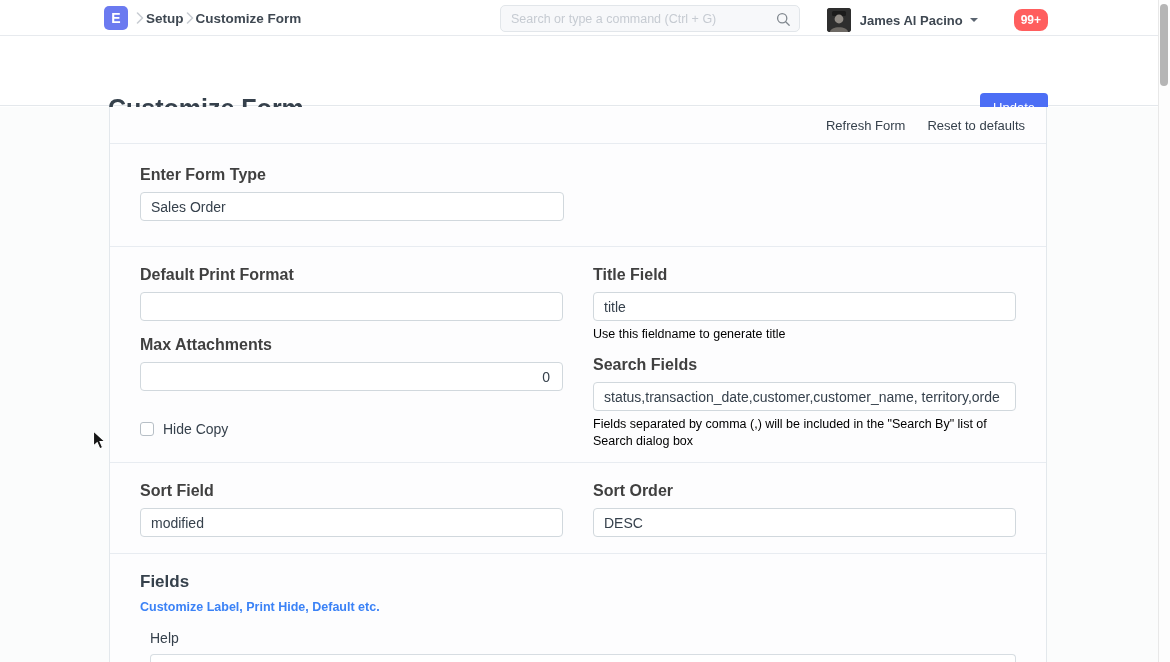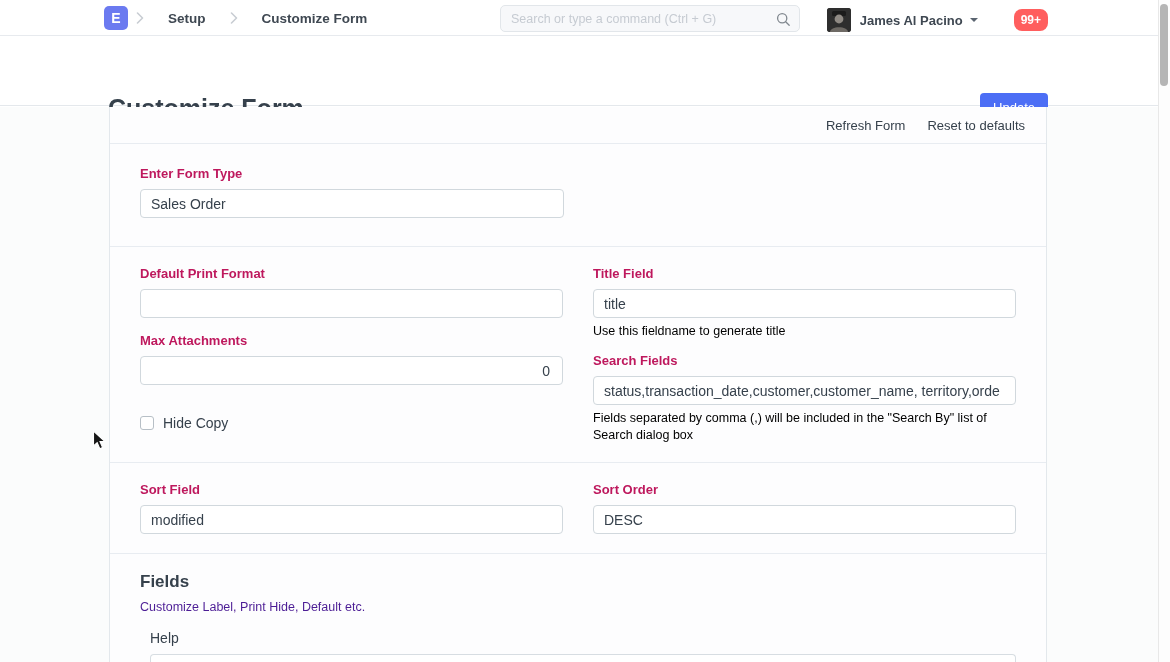--- a/index.html
+++ b/index.html
@@ -9,21 +9,21 @@
     font-family:"Liberation Sans", sans-serif; color:#36414c; background:#fff;
   }
 
   
   .navbar { position:relative; height:36px; background:#fff; border-bottom:1px solid #e7eaee; }
   .nav-logo {
     position:absolute; left:104px; top:6px; width:24px; height:24px; border-radius:5px;
     background:#6b7af0; color:#fff; font-weight:bold; font-size:14px;
     display:flex; align-items:center; justify-content:center;
   }
-  .breadcrumb { position:absolute; left:136px; top:0; height:36px; display:flex; align-items:center; gap:24px; }
+  .breadcrumb { position:absolute; left:136px; top:0; height:36px; display:flex; align-items:center; gap:2px; }
   .crumb { font-size:13.5px; font-weight:700; color:#3f4852; cursor:pointer; }
   .chev { display:flex; align-items:center; }
   .nav-search {
     position:absolute; left:500px; top:5px; width:300px; height:27px;
     border:1px solid #e2e6ea; background:#f7f8fa; border-radius:5px;
   }
   .nav-search input {
     width:100%; height:100%; border:none; outline:none; background:transparent;
     padding:0 30px 0 10px; font-size:12.5px; color:#36414c; font-family:"Liberation Sans", sans-serif;
   }
@@ -58,39 +58,39 @@
   }
   .sec { border-bottom:1px solid #e8ecf1; }
   .toolbar-row { height:37px; display:flex; align-items:center; justify-content:flex-end; gap:22px; padding-right:21px; }
   .toolbar-link { font-size:13px; color:#36414c; cursor:pointer;text-align:right; }
   .s1 { height:103px; padding:22px 30px 0 30px; }
   .s2 { height:216px; padding:19px 30px 0 30px; display:flex; gap:30px; }
   .s3 { height:91px;  padding:19px 30px 0 30px; display:flex; gap:30px; }
   .s4 { height:109px; padding:18px 30px 0 30px; }
   .col { flex:1; min-width:0; }
 
-  .f-label { display:block; font-size:13px; font-weight:700; color:#be185d; margin-bottom:8px; }
+  .f-label { display:block; font-size:16px; font-weight:700; color:#404040; margin-bottom:8px; }
   .f-input {
     display:block; width:100%; height:29px; border:1px solid #d1d8dd; border-radius:4px;
     background:#fff; padding:0 10px; font-size:14px; color:#36414c; outline:none;
     font-family:"Liberation Sans", sans-serif;
   }
   .f-input.num { text-align:right; padding-right:12px; }
   .f-help { font-size:12.5px; color:#000000; margin-top:5px; line-height:17px; }
   .gap15 { margin-top:15px; } .gap13 { margin-top:13px; }
 
   .check-row { display:flex; align-items:center; margin-top:30px; cursor:pointer; }
   .checkbox {
     appearance:none; -webkit-appearance:none; width:14px; height:14px; border:1px solid #b7bfc6;
     border-radius:3px; background:#fff; margin:0 9px 0 0; cursor:pointer;
   }
   .check-label { font-size:14px; color:#36414c; }
 
   .fields-title { font-size:17px; font-weight:700; color:#36414c; }
-  .fields-sub { font-size:12.5px; color:#4c1d95; margin-top:8px; }
+  .fields-sub { font-size:12.5px; color:#3b82f6; margin-top:8px;font-weight:bold; }
   .help-label { font-size:14px; color:#36414c; margin:16px 0 0 10px; }
   .help-box {
     margin:8px 0 0 10px; height:14px; background:#fff;
     border:1px solid #d7dde2; border-bottom:none; border-radius:4px 4px 0 0;
   }
 
   
   .scrollbar-track { position:absolute; right:0; top:0; bottom:0; width:12px; background:#fdfdfd; border-left:1px solid #e8e8e8; }
   .scrollbar-thumb { position:absolute; right:2px; top:4px; width:8px; height:82px; border-radius:4px; background:#b5b5b5; cursor:pointer; }
 

